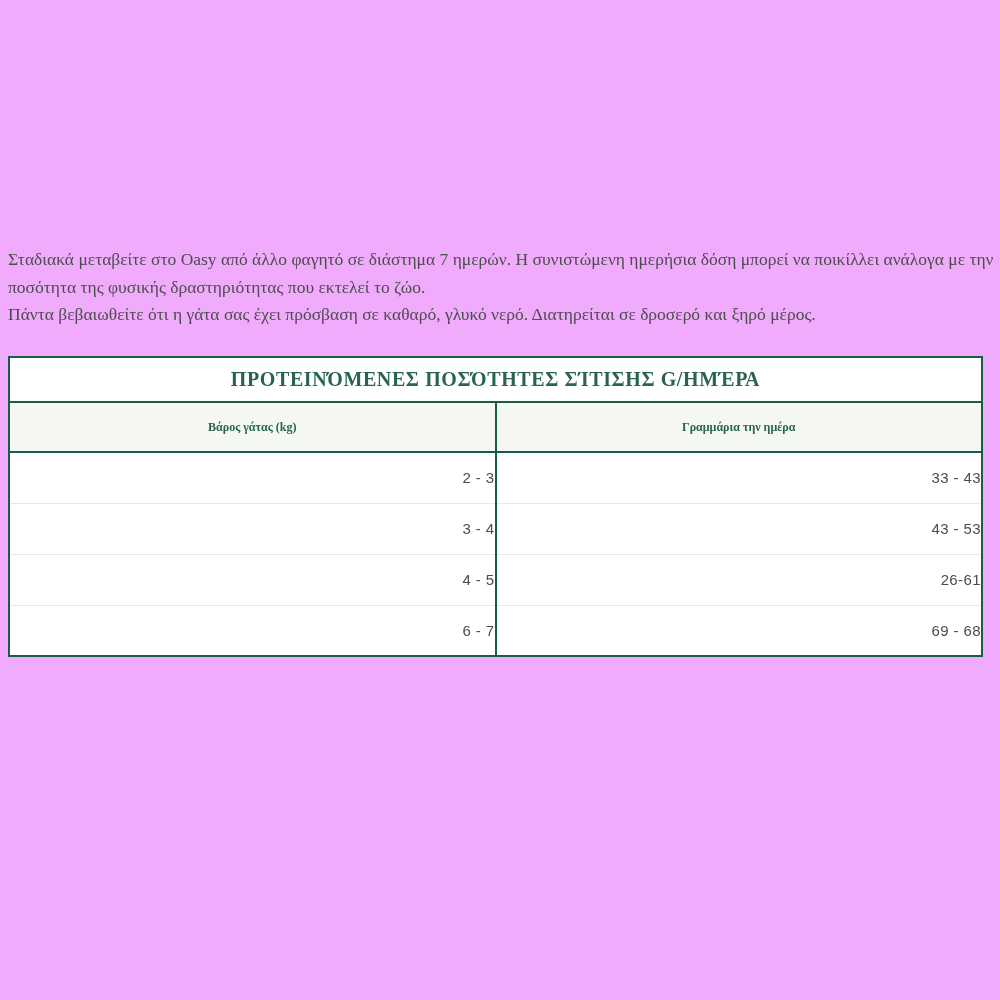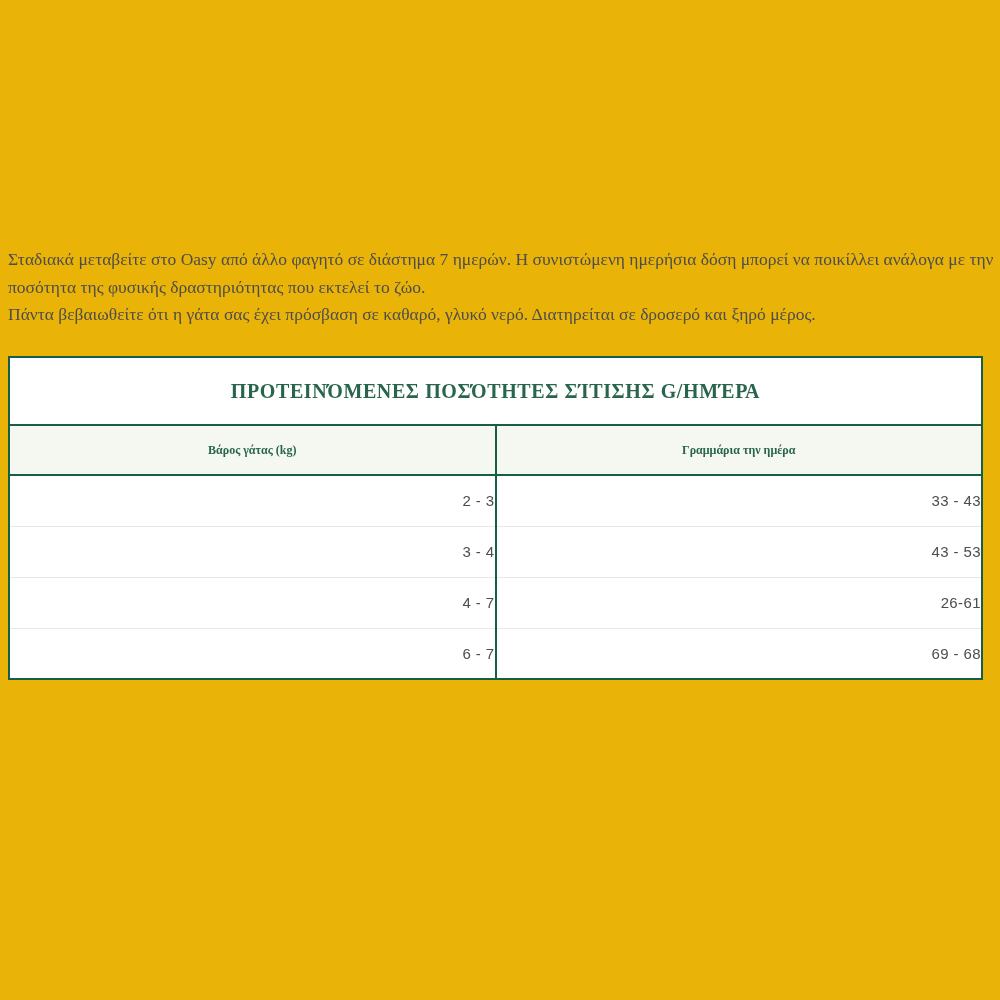--- a/index.html
+++ b/index.html
@@ -7,21 +7,21 @@
     width: 1000px;
     height: 1000px;
     background: #ffffff;
     font-family: "Liberation Serif", serif;
     overflow: hidden;
   }
   .page {
     position: relative;
     width: 1000px;
     height: 1000px;
-    background: #eab308;
+    background: #f0abfc;
   }
   .intro {
     position: absolute;
     top: 246px;
     left: 8px;
     right: 6px;
   }
   .intro p {
     font-size: 17.5px;
     line-height: 27.5px;
@@ -31,21 +31,21 @@
   .feeding-table {
     position: absolute;
     top: 356px;
     left: 8px;
     width: 975px;
     border-collapse: collapse;
     border: 2px solid #175e46;
     table-layout: fixed;
   }
   .feeding-table tr.title-row th {
-    height: 68px;
+    height: 45px;
     background: #ffffff;
     color: #28654c;
     font-family: "Liberation Serif", serif;
     font-weight: bold;
     font-size: 20px;
     letter-spacing: 0.6px;
     text-align: center;
     vertical-align: middle;
     border-bottom: 2px solid #175e46;
   }
@@ -104,21 +104,21 @@
     <tbody>
       <tr>
         <td class="col1">2 - 3</td>
         <td class="col2">33 - 43</td>
       </tr>
       <tr>
         <td class="col1">3 - 4</td>
         <td class="col2">43 - 53</td>
       </tr>
       <tr>
-        <td class="col1">4 - 7</td>
+        <td class="col1">4 - 5</td>
         <td class="col2">26-61</td>
       </tr>
       <tr>
         <td class="col1">6 - 7</td>
         <td class="col2">69 - 68</td>
       </tr>
     </tbody>
   </table>
 
 </div>

